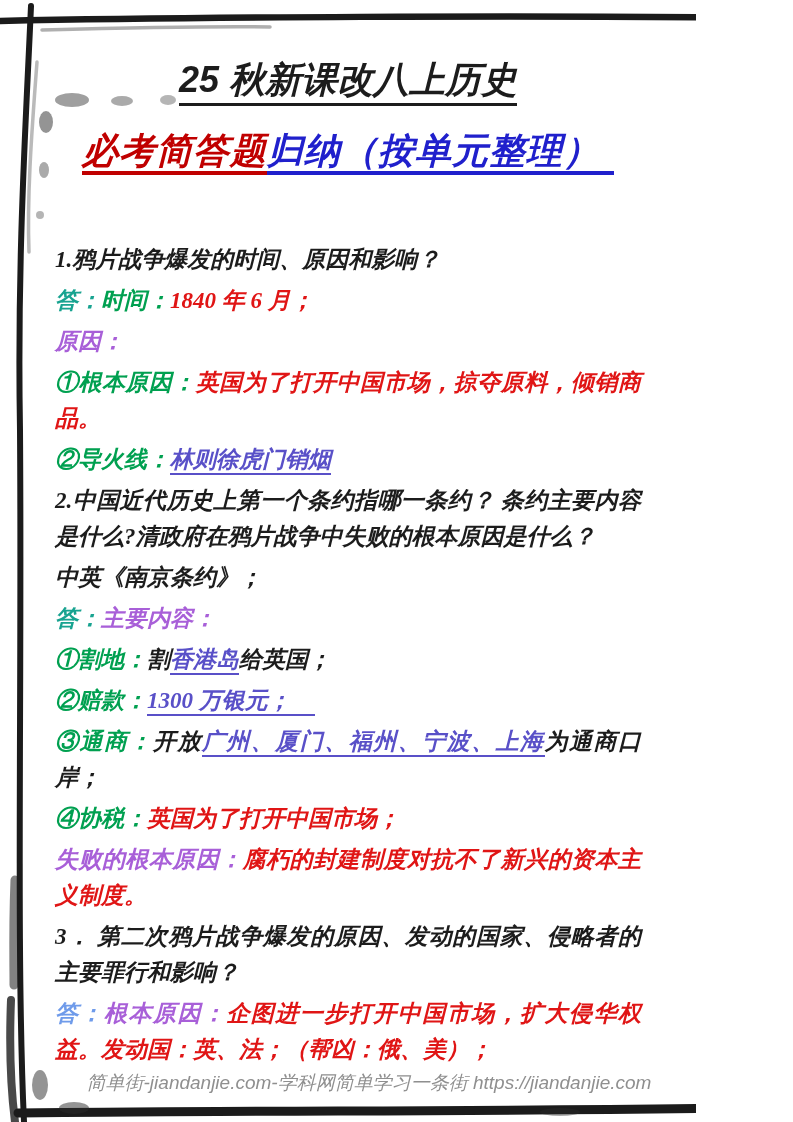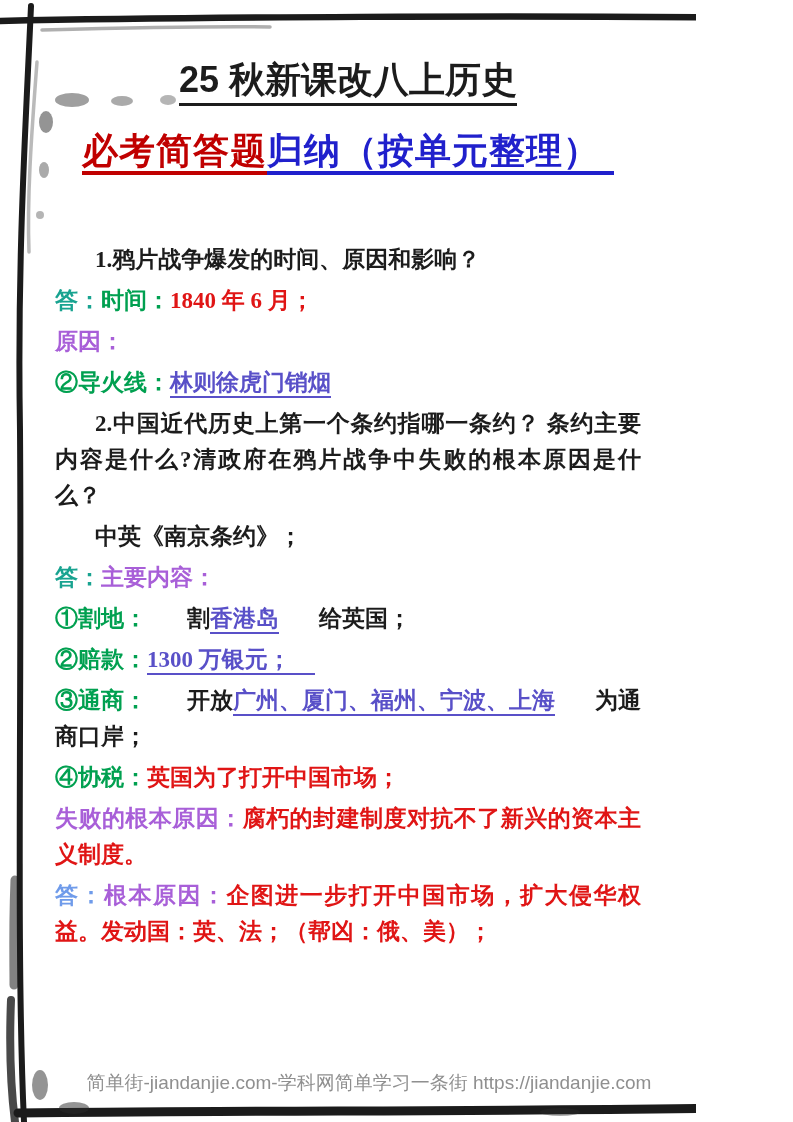--- a/index.html
+++ b/index.html
@@ -2,20 +2,21 @@
 <html style="--c-black: #1c1c1c; --c-title-red: #c00000; --c-title-blue: #2020cc; --c-red: #e01515; --c-green: #00a050; --c-teal: #18a390; --c-purple: #a85fd8; --c-link: #5950c8; --c-lightblue: #6f9bea; --c-footer: #8f8f8f;"><head>
 <meta charset="utf-8">
 <style>
   html,body{margin:0;padding:0;background:#ffffff;}
   #page{
     position:relative;
     width:696px;height:1122px;
     background:#ffffff;
     overflow:hidden;
     font-family:"Liberation Serif", serif;
+    font-style:italic;
   }
   #frame-svg{position:absolute;left:0;top:0;width:793px;height:1122px;pointer-events:none;}
   .inner{position:relative;z-index:2;padding:56px 55px 0 55px;}
   .title{
     text-align:center;
     font-family:"Liberation Sans", sans-serif;
     font-weight:700;
     font-size:36px;
     color:var(--c-black);
     margin:0 0 22px 0;
@@ -31,21 +32,21 @@
   }
   .subtitle .red{color:var(--c-title-red);border-bottom:4px solid var(--c-title-red);}
   .subtitle .blue{color:var(--c-title-blue);border-bottom:4px solid var(--c-title-blue);padding-right:14px;}
   .content{
     font-size:23px;
     font-weight:700;
     line-height:36px;
     text-align:justify;
   }
   .para{margin:0 0 5px 0;}
-  .seg-q, .seg-black{color:var(--c-black);margin-left:40px;}
+  .seg-q, .seg-black{color:var(--c-black);}
   .seg-red{color:var(--c-red);}
   .seg-green{color:var(--c-green);}
   .seg-teal{color:var(--c-teal);}
   .seg-purple{color:var(--c-purple);}
   .seg-link{color:var(--c-link);}
   .seg-lightblue{color:var(--c-lightblue);}
   .u{border-bottom:2px solid currentColor;padding-bottom:1px;margin-top:30px;}
   .u-pad{padding-right:24px;}
   .footer{
     position:absolute;left:0;right:0;bottom:26px;
@@ -98,28 +99,30 @@
   </svg>
 
   <div class="inner">
     <h1 class="title"><span class="t-underline">25 秋新课改八上历史</span></h1>
     <h2 class="subtitle"><span class="red">必考简答题</span><span class="blue">归纳（按单元整理）</span></h2>
 
     <div class="content">
         <div class="para"><span class="seg-q">1.鸦片战争爆发的时间、原因和影响？</span></div>
         <div class="para"><span class="seg-teal">答：</span><span class="seg-green">时间：</span><span class="seg-red">1840 年 6 月；</span></div>
         <div class="para"><span class="seg-purple">原因：</span></div>
+        <div class="para"><span class="seg-green">①根本原因：</span><span class="seg-red">英国为了打开中国市场，掠夺原料，倾销商品。</span></div>
         <div class="para"><span class="seg-green">②导火线：</span><span class="seg-link u">林则徐虎门销烟</span></div>
         <div class="para"><span class="seg-q">2.中国近代历史上第一个条约指哪一条约？ 条约主要内容是什么?清政府在鸦片战争中失败的根本原因是什么？</span></div>
         <div class="para"><span class="seg-black">中英《南京条约》；</span></div>
         <div class="para"><span class="seg-teal">答：</span><span class="seg-purple">主要内容：</span></div>
         <div class="para"><span class="seg-green">①割地：</span><span class="seg-black">割</span><span class="seg-link u">香港岛</span><span class="seg-black">给英国；</span></div>
         <div class="para"><span class="seg-green">②赔款：</span><span class="seg-link u u-pad">1300 万银元；</span></div>
         <div class="para"><span class="seg-green">③通商：</span><span class="seg-black">开放</span><span class="seg-link u">广州、厦门、福州、宁波、上海</span><span class="seg-black">为通商口岸；</span></div>
         <div class="para"><span class="seg-green">④协税：</span><span class="seg-red">英国为了打开中国市场；</span></div>
         <div class="para"><span class="seg-purple">失败的根本原因：</span><span class="seg-red">腐朽的封建制度对抗不了新兴的资本主义制度。</span></div>
+        <div class="para"><span class="seg-q">3． 第二次鸦片战争爆发的原因、发动的国家、侵略者的主要罪行和影响？</span></div>
         <div class="para"><span class="seg-lightblue">答：</span><span class="seg-purple">根本原因：</span><span class="seg-red">企图进一步打开中国市场，扩大侵华权益。发动国：英、法；（帮凶：俄、美）；</span></div>
       </div>
   </div>
 
   <div class="footer">简单街-jiandanjie.com-学科网简单学习一条街 https://jiandanjie.com</div>
 
 </div>
 
 </body></html>

